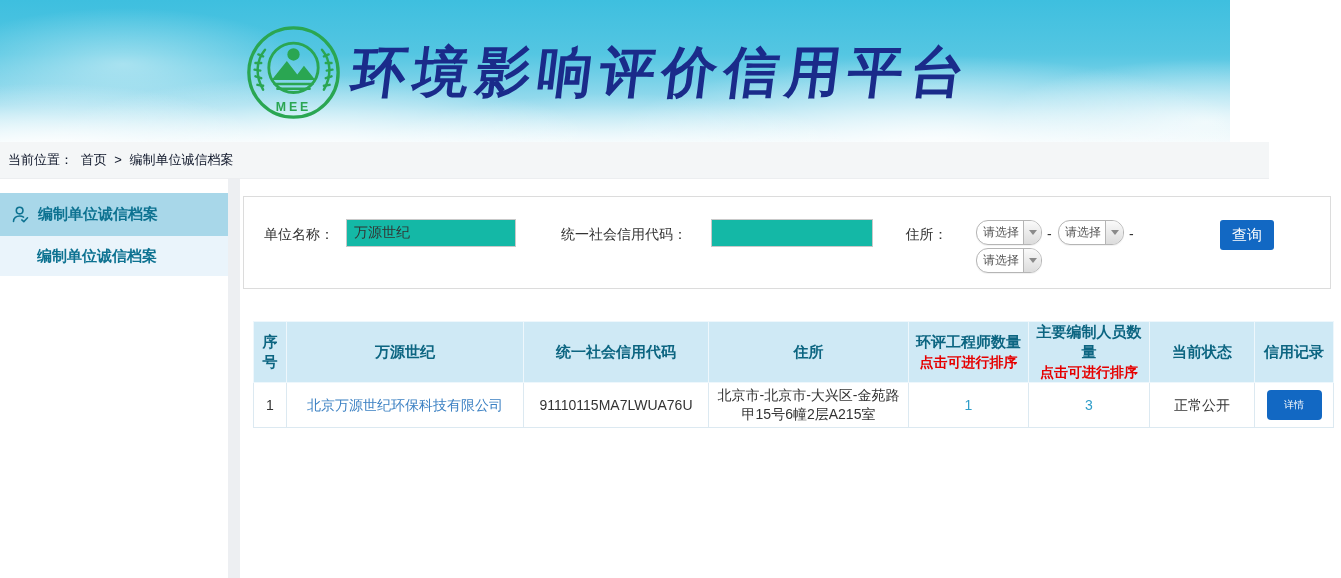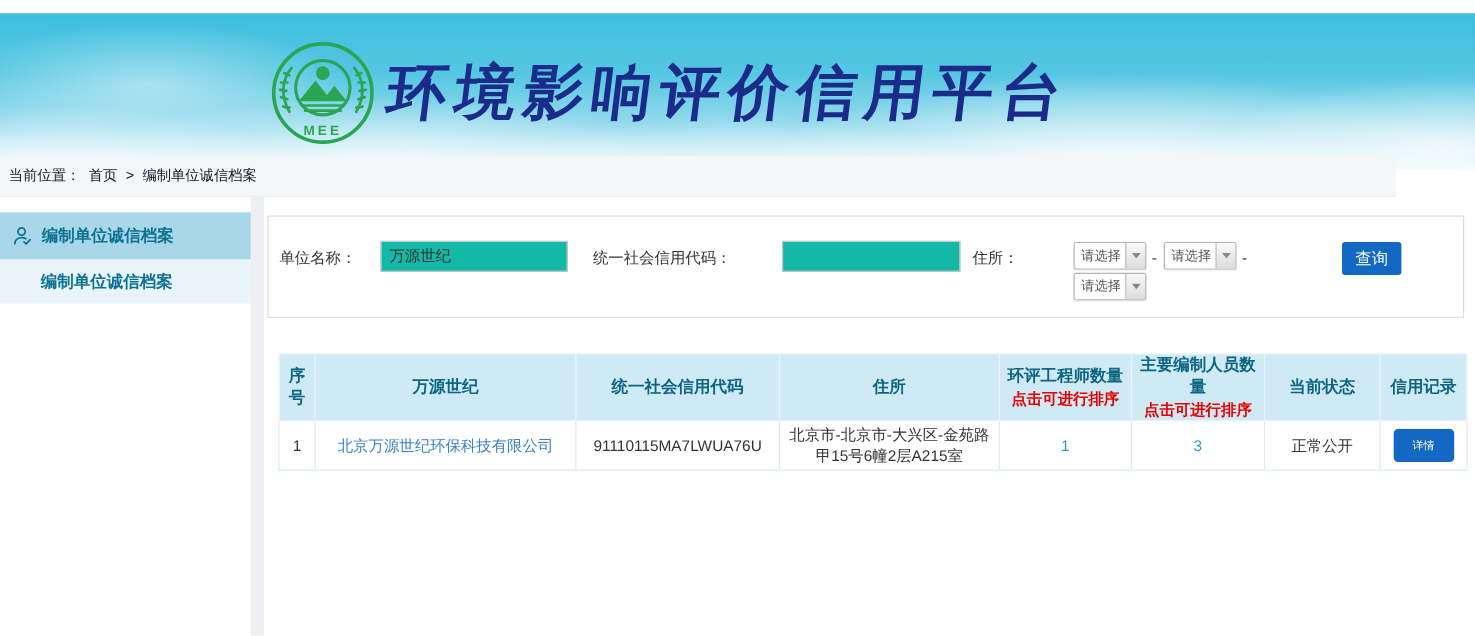--- a/index.html
+++ b/index.html
@@ -1,21 +1,21 @@
 <!DOCTYPE html>
 <html><head>
 <meta charset="utf-8">
 <style>
   * { margin:0; padding:0; box-sizing:border-box; }
   html,body { width:1341px; height:578px; overflow:hidden; background:#fff;
     font-family:"Liberation Sans","DejaVu Sans",sans-serif; }
   .page { position:relative; width:1341px; height:578px; background:#fff; }
 
   
-  .banner { position:absolute; left:0; top:12px; width:1341px; height:142px;
+  .banner { position:absolute; left:0; top:0; width:1230px; height:142px;
     background:
       radial-gradient(ellipse 320px 100px at 4% 108%, rgba(255,255,255,.95), rgba(255,255,255,0) 70%),
       radial-gradient(ellipse 420px 120px at 26% 112%, rgba(255,255,255,.92), rgba(255,255,255,0) 70%),
       radial-gradient(ellipse 380px 110px at 50% 120%, rgba(255,255,255,.85), rgba(255,255,255,0) 70%),
       radial-gradient(ellipse 460px 130px at 76% 105%, rgba(255,255,255,.92), rgba(255,255,255,0) 72%),
       radial-gradient(ellipse 300px 90px at 98% 86%, rgba(255,255,255,.75), rgba(255,255,255,0) 70%),
       radial-gradient(ellipse 260px 80px at 10% 45%, rgba(255,255,255,.45), rgba(255,255,255,0) 70%),
       linear-gradient(180deg,#3ebfdf 0%,#54c6e2 38%,#9bdcee 74%,#e9f7fb 100%);
   }
   .logo { position:absolute; left:246px; top:25px; width:95px; height:95px; }
@@ -37,25 +37,25 @@
   .sidebar-active .icon { margin-left:10px; margin-right:7px; display:flex; }
   .sidebar-sub { position:absolute; left:0; top:236px; width:228px; height:40px;
     background:#eaf4fb; display:flex; align-items:center; color:#0d7291;
     font-size:15px; font-weight:bold; padding-left:37px; cursor:pointer; }
   .divider-strip { position:absolute; left:228px; top:179px; width:12px; height:399px;
     background:#edeff2; }
 
   
   .search-panel { position:absolute; left:243px; top:196px; width:1088px; height:93px;
     background:#fff; border:1px solid #dcdcdc; }
-  .search-panel .lbl { position:absolute; font-size:14px; color:#333; text-align:left; }
+  .search-panel .lbl { position:absolute; font-size:14px; color:#333; text-align:center; }
   .inp { position:absolute; height:28px; border:1px solid #c9c9c9; font-size:14px;
     color:#333; padding:0 7px; outline:none; background:#14b8a6; }
   .sel { position:absolute; width:66px; height:25px; border:1px solid #b5b5b5;
-    border-radius:2px; background:#fff; display:flex; cursor:pointer;
+    border-radius:12px; background:#fff; display:flex; cursor:pointer;
     box-shadow:0 1px 1px rgba(0,0,0,.06); overflow:hidden; }
   .sel-text { flex:1; font-size:12px; color:#555; line-height:23px; padding-left:6px; }
   .sel-arrow { width:18px; border-left:1px solid #b5b5b5;
     background:linear-gradient(#fafafa,#dcdcdc); display:flex; align-items:center;
     justify-content:center; }
   .sel-arrow i { width:0; height:0; border-left:4px solid transparent;
     border-right:4px solid transparent; border-top:5px solid #8a8a8a; }
   .dash { position:absolute; font-size:14px; color:#333; }
   .btn-query { position:absolute; left:976px; top:23px; width:54px; height:30px;
     background:#1268c3; color:#fff; border:none; border-radius:3px; font-size:15px;

